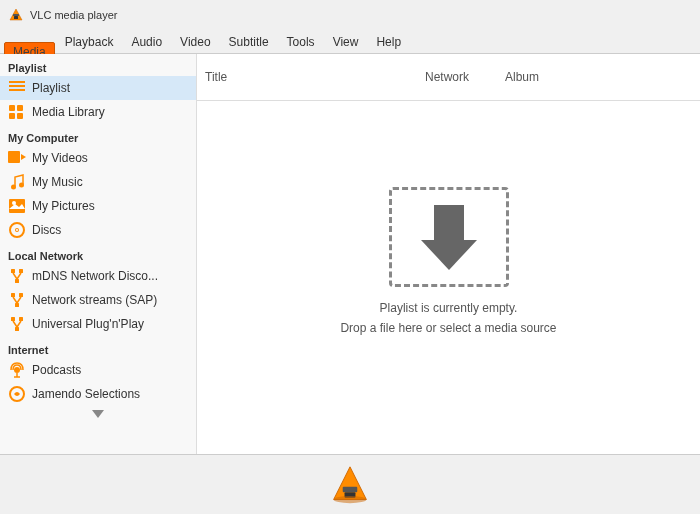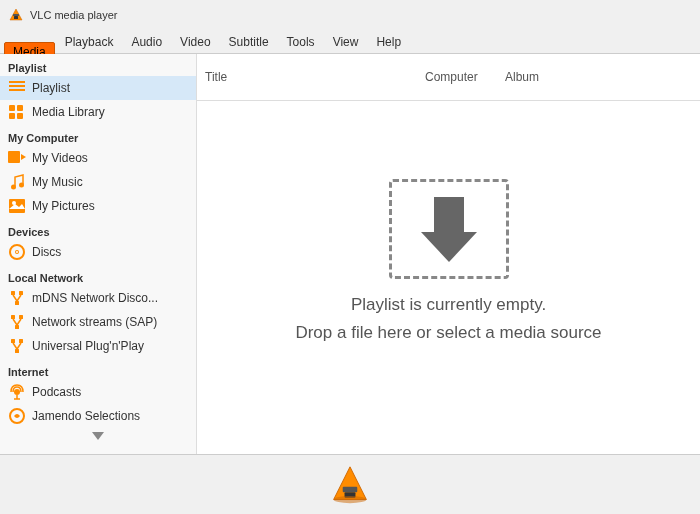--- a/index.html
+++ b/index.html
@@ -44,21 +44,21 @@
     }
     .menu-item {
       padding: 2px 8px;
       font-size: 12px;
       color: #333;
       cursor: pointer;
       border-radius: 2px;
     }
     .menu-item.active {
       background: #ff6600;
-      color: #000000;
+      color: #404040;
       border: 1px solid #cc5500;
       margin-top: 20px;
     }
 
     
     .main {
       display: flex;
       flex: 1;
       overflow: hidden;
     }
@@ -166,21 +166,21 @@
     }
     .arrow-head {
       width: 0;
       height: 0;
       border-left: 28px solid transparent;
       border-right: 28px solid transparent;
       border-top: 30px solid #666;
     }
 
     .drop-text {
-      font-size: 17px;
+      font-size: 12px;
       color: #555;
       text-align: center;
       line-height: 1.6;
     }
 
     
     .bottom-bar {
       height: 60px;
       border-top: 1px solid #ccc;
       background: #f0f0f0;
@@ -281,21 +281,20 @@
       <div class="sidebar-icon">
         <svg width="16" height="14" viewBox="0 0 16 14">
           <rect x="0" y="0" width="16" height="14" fill="#ff8c00" rx="1"></rect>
           <circle cx="5" cy="4" r="2" fill="white"></circle>
           <polygon points="0,10 6,5 10,8 13,5 16,10" fill="white"></polygon>
         </svg>
       </div>
       <span>My Pictures</span>
     </div>
 
-    <div class="sidebar-section-header">Devices</div>
     <div class="sidebar-item">
       <div class="sidebar-icon">
         <svg width="16" height="16" viewBox="0 0 16 16">
           <circle cx="8" cy="8" r="7" fill="none" stroke="#ff8c00" stroke-width="2"></circle>
           <circle cx="8" cy="8" r="2" fill="#ff8c00"></circle>
           <circle cx="8" cy="8" r="1" fill="white"></circle>
         </svg>
       </div>
       <span>Discs</span>
     </div>
@@ -366,21 +365,21 @@
         <polygon points="6,8 0,0 12,0" fill="#888"></polygon>
       </svg>
     </div>
 
   </div>
 
   <div class="content">
 
     <div class="content-header">
       <div class="col-title">Title</div>
-      <div class="col-duration">Computer</div>
+      <div class="col-duration">Network</div>
       <div class="col-album">Album</div>
     </div>
 
     <div class="content-body">
       <div class="drop-zone">
         <div class="arrow-down">
           <div class="arrow-shaft"></div>
           <div class="arrow-head"></div>
         </div>
       </div>

